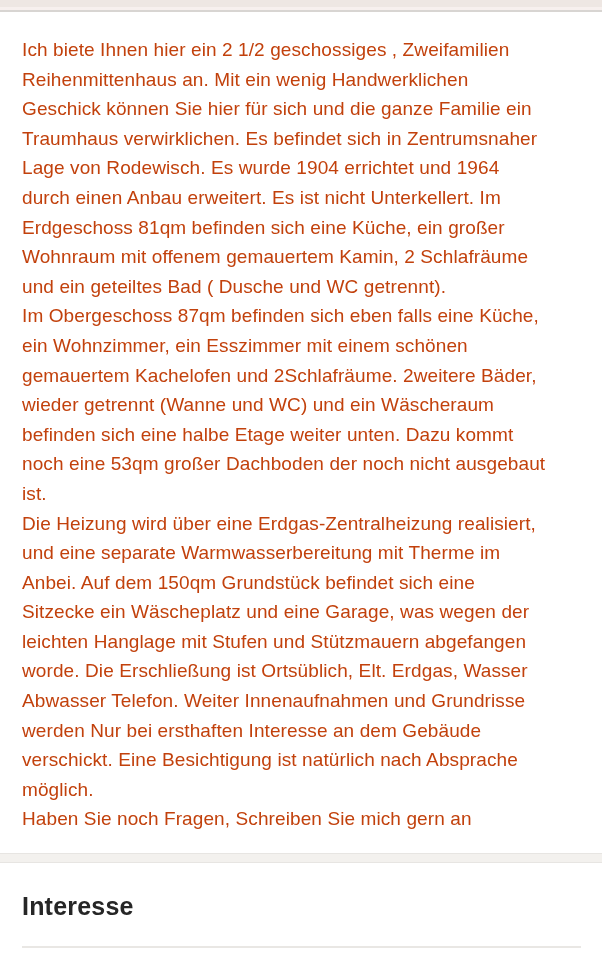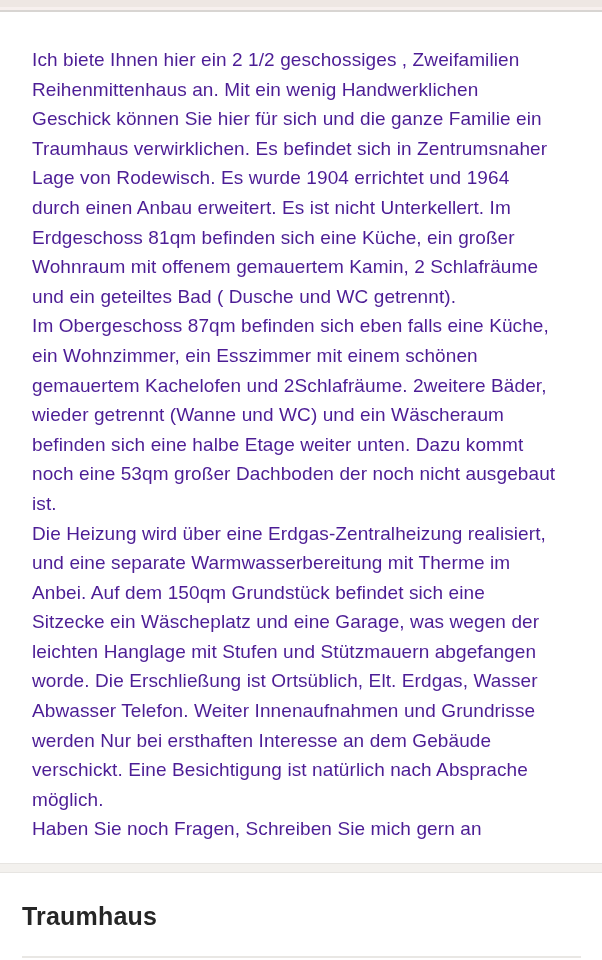--- a/index.html
+++ b/index.html
@@ -16,26 +16,26 @@
   }
   .top-bar {
     height: 12px;
     width: 100%;
     background: linear-gradient(to bottom,
       #eee7e3 0%, #eee7e3 56%,
       #f7f0ee 56%, #f7f0ee 80%,
       #d8d5d2 80%, #d8d5d2 100%);
   }
   .description {
-    margin: 10px;
+    margin: 0;
     padding: 23px 18px 0 22px;
     font-size: 19px;
     line-height: 29.6px;
     letter-spacing: 0.1px;
-    color: #4c1d95;
+    color: #c2410c;
     white-space: pre;
   }
   .section-divider {
     margin-top: 19px;
     height: 10px;
     box-sizing: border-box;
     width: 100%;
     background: #f3f1ee;
     border-top: 1px solid #e7e5e2;
     border-bottom: 1px solid #e7e5e2;
@@ -85,16 +85,16 @@
 worde. Die Erschließung ist Ortsüblich, Elt. Erdgas, Wasser
 Abwasser Telefon. Weiter Innenaufnahmen und Grundrisse
 werden Nur bei ersthaften Interesse an dem Gebäude
 verschickt. Eine Besichtigung ist natürlich nach Absprache
 möglich.
 Haben Sie noch Fragen, Schreiben Sie mich gern an</p>
 
   <div class="section-divider"></div>
 
   <section>
-    <h2 class="section-heading">Traumhaus</h2>
+    <h2 class="section-heading">Interesse</h2>
     <hr class="rule">
   </section>
 </main>
 
 </body></html>

